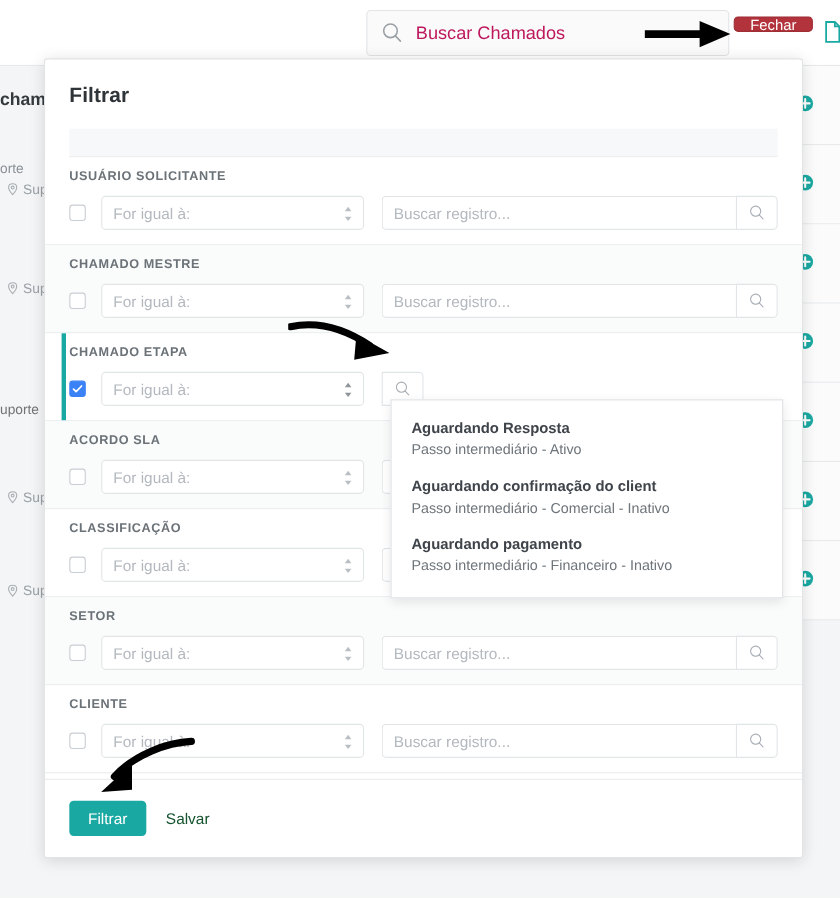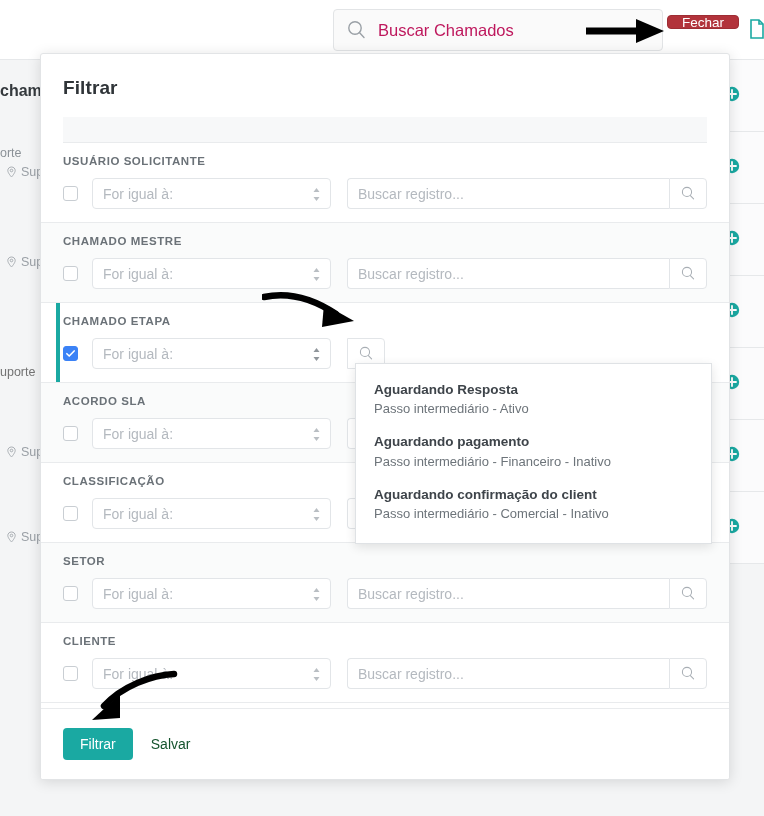--- a/index.html
+++ b/index.html
@@ -473,26 +473,26 @@
   </div>
 
 </div>
 
 <div class="dropdown">
   <div class="dd-item">
     <div class="dd-title">Aguardando Resposta</div>
     <div class="dd-sub">Passo intermediário - Ativo</div>
   </div>
   <div class="dd-item">
+    <div class="dd-title">Aguardando confirmação do client</div>
+    <div class="dd-sub">Passo intermediário - Comercial - Inativo</div>
+  </div>
+  <div class="dd-item">
     <div class="dd-title">Aguardando pagamento</div>
     <div class="dd-sub">Passo intermediário - Financeiro - Inativo</div>
-  </div>
-  <div class="dd-item">
-    <div class="dd-title">Aguardando confirmação do client</div>
-    <div class="dd-sub">Passo intermediário - Comercial - Inativo</div>
   </div>
 </div>
 
 <svg class="anno" style="left:586px;top:14px;" width="82" height="34">
   <path d="M0 17 H52" stroke="#000" stroke-width="7"></path>
   <path d="M50 5 L78 17 L50 29 Z" fill="#000"></path>
 </svg>
 
 <svg class="anno" style="left:262px;top:288px;" width="98" height="42">
   <path d="M2 9 C30 3, 56 14, 74 26" stroke="#000" stroke-width="6.5" fill="none" stroke-linecap="round"></path>

